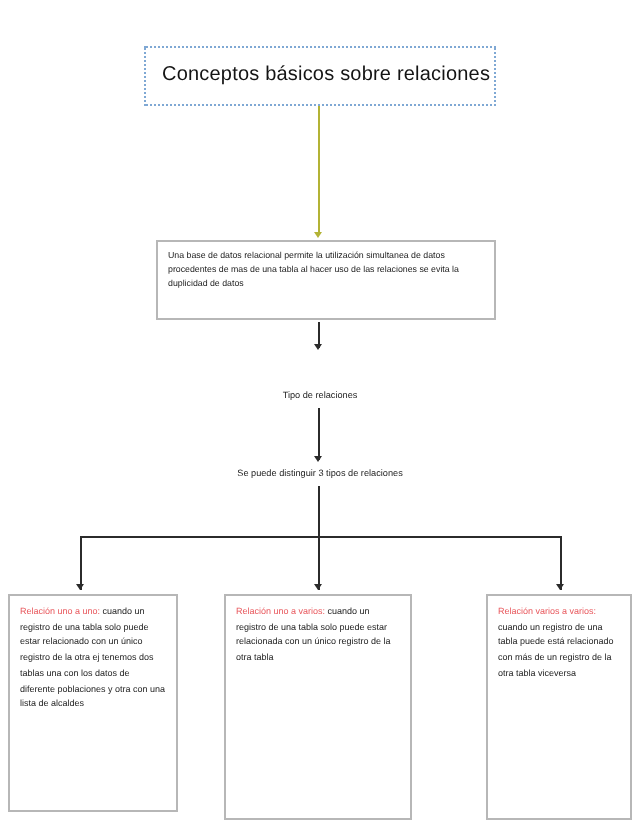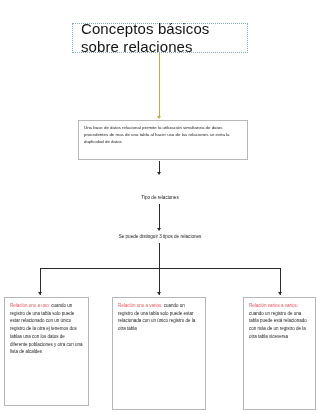--- a/index.html
+++ b/index.html
@@ -27,21 +27,21 @@
     top: 23px;
     width: 176px;
     height: 30px;
     box-sizing: border-box;
     border: 1px dotted #7fa8d4;
     display: flex;
     align-items: center;
     padding-left: 8px;
   }
   .title-box .title-text {
-    font-size: 15px;
+    font-size: 10px;
     line-height: 1.2;
     color: #141414;
     letter-spacing: 0.1px;
   }
 
   
   .desc-box {
     position: absolute;
     left: 78px;
     top: 120px;

